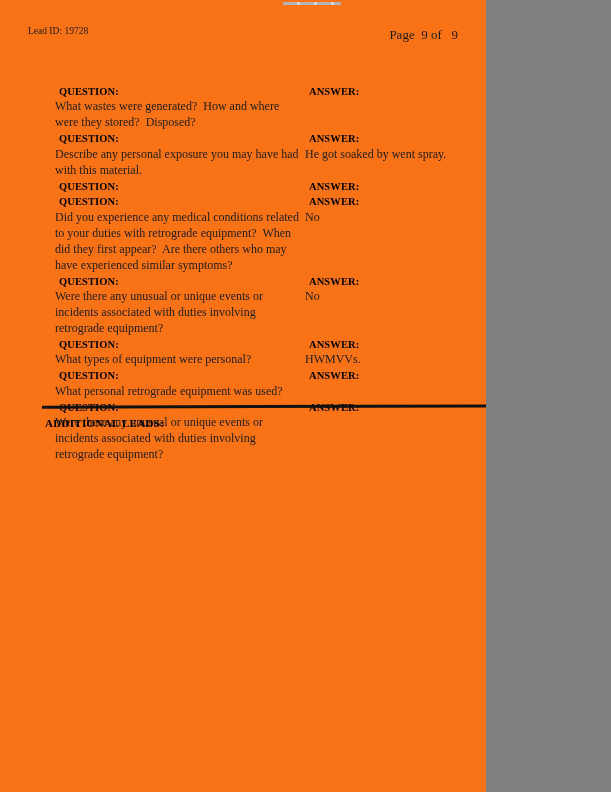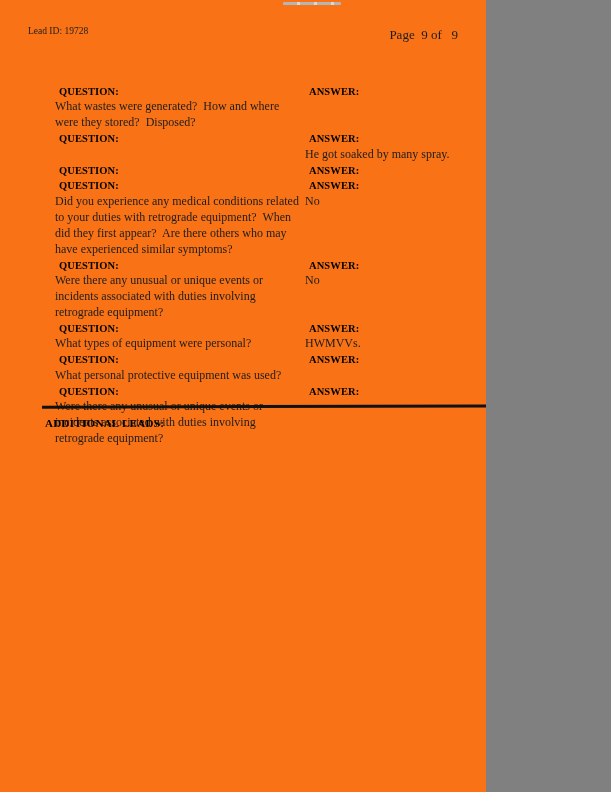--- a/index.html
+++ b/index.html
@@ -103,24 +103,25 @@
         <div class="q-text">What wastes were generated?  How and where were they stored?  Disposed?</div>
       </div>
       <div class="a-cell">
         <div class="a-label">ANSWER:</div>
       </div>
     </div>
 
     <div class="qa-row">
       <div class="q-cell">
         <div class="q-label">QUESTION:</div>
+        <div class="q-text">Describe any personal exposure you may have had with this material.</div>
       </div>
       <div class="a-cell">
         <div class="a-label">ANSWER:</div>
-        <div class="a-text">He got soaked by many spray.</div>
+        <div class="a-text">He got soaked by went spray.</div>
       </div>
     </div>
 
     <div class="qa-row">
       <div class="q-cell">
         <div class="q-label">QUESTION:</div>
       </div>
       <div class="a-cell">
         <div class="a-label">ANSWER:</div>
       </div>
@@ -155,21 +156,21 @@
       </div>
       <div class="a-cell">
         <div class="a-label">ANSWER:</div>
         <div class="a-text">HWMVVs.</div>
       </div>
     </div>
 
     <div class="qa-row">
       <div class="q-cell">
         <div class="q-label">QUESTION:</div>
-        <div class="q-text">What personal protective equipment was used?</div>
+        <div class="q-text">What personal retrograde equipment was used?</div>
       </div>
       <div class="a-cell">
         <div class="a-label">ANSWER:</div>
       </div>
     </div>
 
     <div class="qa-row">
       <div class="q-cell">
         <div class="q-label">QUESTION:</div>
         <div class="q-text">Were there any unusual or unique events or incidents associated with duties involving retrograde equipment?</div>

